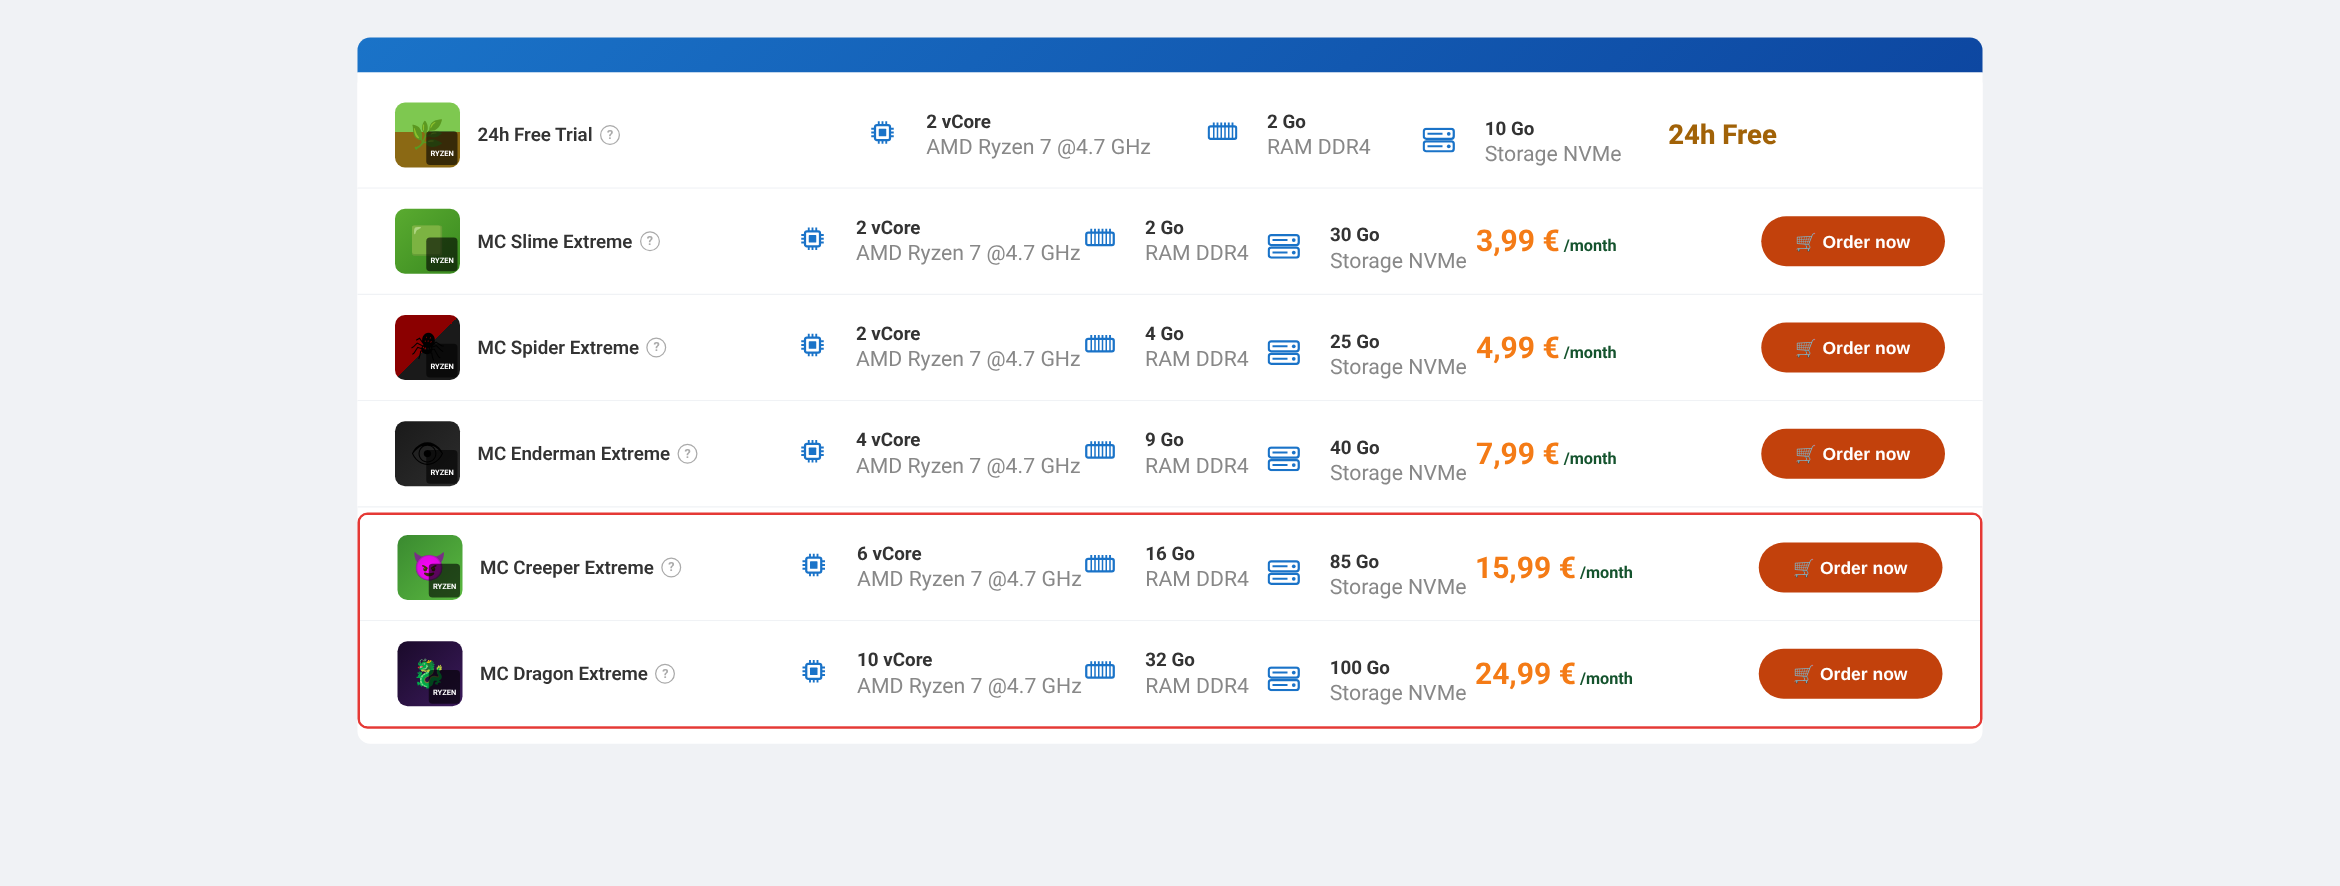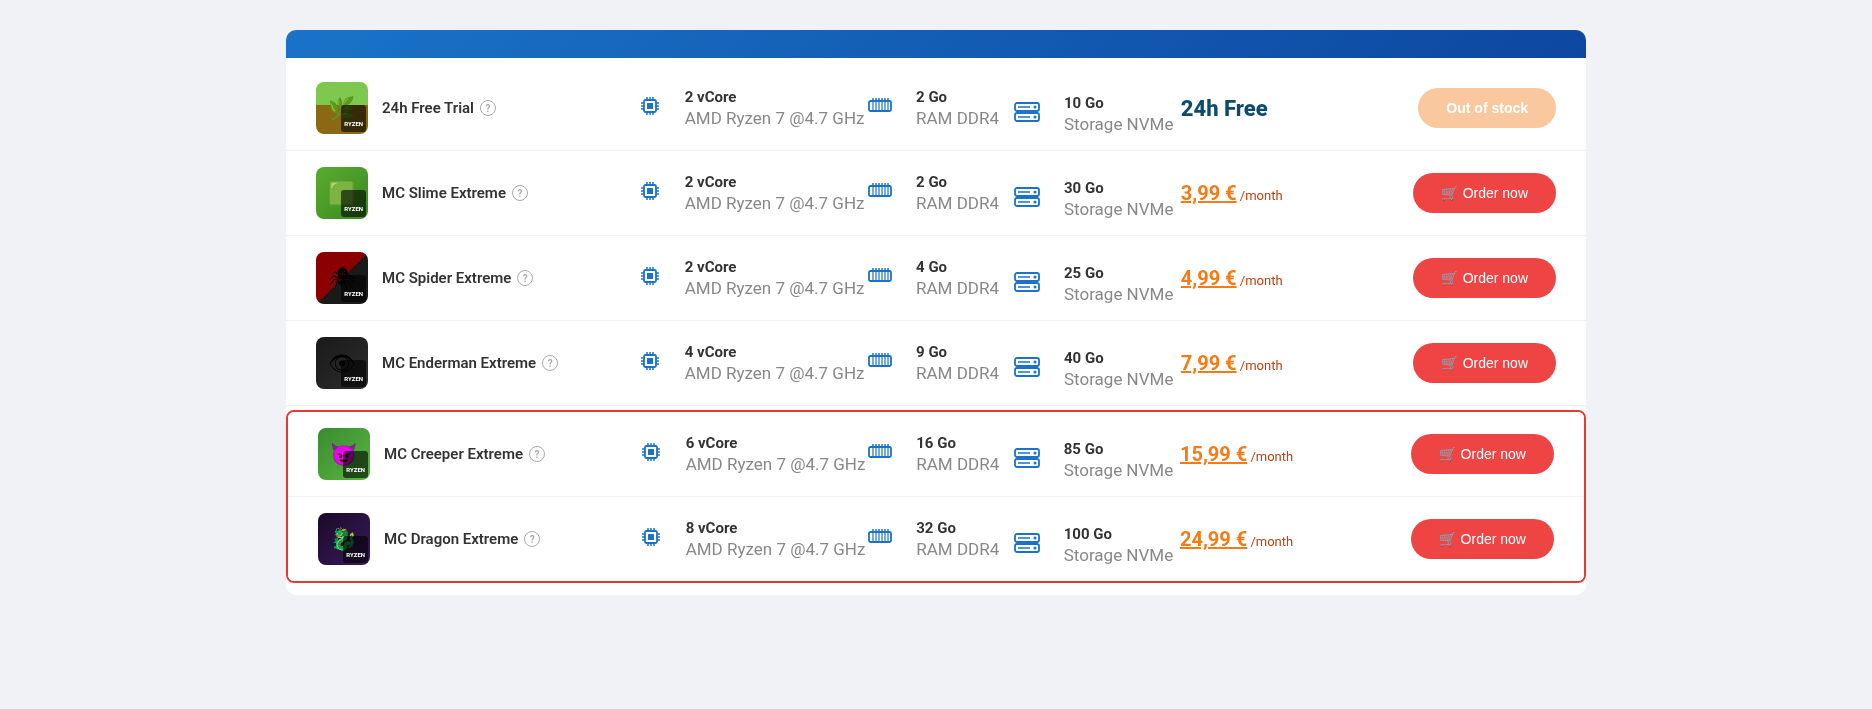--- a/index.html
+++ b/index.html
@@ -116,44 +116,43 @@
       font-weight: 700;
       color: #333;
     }
     .spec-sub {
       font-size: 17px;
       color: #888;
       margin-top: 2px;
     }
 
     .price-main {
-      font-size: 20px;
+      font-size: 24px;
       font-weight: 700;
       color: #f47b16;
-      text-decoration: underline;
     }
     .price-period {
       font-size: 13px;
-      color: #c2410c;
-      font-weight: 400;
+      color: #14532d;
+      font-weight: 700;
     }
     .price-free {
       font-size: 22px;
       font-weight: 800;
-      color: #0c4a6e;
+      color: #a16207;
     }
 
     .btn-order {
-      background: #ef4444;
+      background: #c2410c;
       color: white;
       border: none;
       border-radius: 30px;
       padding: 12px 28px;
       font-size: 14px;
-      font-weight: 400;
+      font-weight: 700;
       cursor: pointer;
       display: flex;
       align-items: center;
       gap: 8px;
       white-space: nowrap;
     }
 
     .btn-out-of-stock {
       background: #f9c89e;
       color: white;
@@ -267,23 +266,20 @@
   </svg></span>
           <div>
             <div class="spec-main">10 Go</div>
             <div class="spec-sub">Storage NVMe</div>
           </div>
         </div>
       </div>
       <div class="price-cell">
         <span class="price-free">24h Free</span>
       </div>
-      <div class="action-cell">
-        <button class="btn-out-of-stock">Out of stock</button>
-      </div>
     </div>
 
     <div class="product-row">
       <div class="offer-cell col-offer">
         <div class="offer-icon" style="background: linear-gradient(135deg, #5aab30, #3a8a20); display:flex; align-items:center; justify-content:center; border-radius:8px; font-size:22px; position:relative;">
           <span>🟩</span>
           <div class="ryzen-badge"><span class="ryzen-text">RYZEN</span></div>
         </div>
         <div>
           <span class="offer-name">
@@ -640,21 +636,21 @@
     <line x1="11" y1="17" x2="11" y2="20" stroke="#1a73c8" stroke-width="1.5"></line>
     <line x1="14" y1="17" x2="14" y2="20" stroke="#1a73c8" stroke-width="1.5"></line>
     <line x1="2" y1="8" x2="5" y2="8" stroke="#1a73c8" stroke-width="1.5"></line>
     <line x1="2" y1="11" x2="5" y2="11" stroke="#1a73c8" stroke-width="1.5"></line>
     <line x1="2" y1="14" x2="5" y2="14" stroke="#1a73c8" stroke-width="1.5"></line>
     <line x1="17" y1="8" x2="20" y2="8" stroke="#1a73c8" stroke-width="1.5"></line>
     <line x1="17" y1="11" x2="20" y2="11" stroke="#1a73c8" stroke-width="1.5"></line>
     <line x1="17" y1="14" x2="20" y2="14" stroke="#1a73c8" stroke-width="1.5"></line>
   </svg></span>
           <div>
-            <div class="spec-main">8 vCore</div>
+            <div class="spec-main">10 vCore</div>
             <div class="spec-sub">AMD Ryzen 7 @4.7 GHz</div>
           </div>
         </div>
       </div>
       <div class="ram-cell">
         <div class="spec-block">
           <span class="spec-icon"><svg width="24" height="18" viewBox="0 0 24 18" fill="none" xmlns="http://www.w3.org/2000/svg">
     <rect x="1" y="4" width="22" height="10" rx="1.5" stroke="#1a73c8" stroke-width="1.8" fill="none"></rect>
     <line x1="5" y1="4" x2="5" y2="14" stroke="#1a73c8" stroke-width="1.2"></line>
     <line x1="8" y1="4" x2="8" y2="14" stroke="#1a73c8" stroke-width="1.2"></line>

